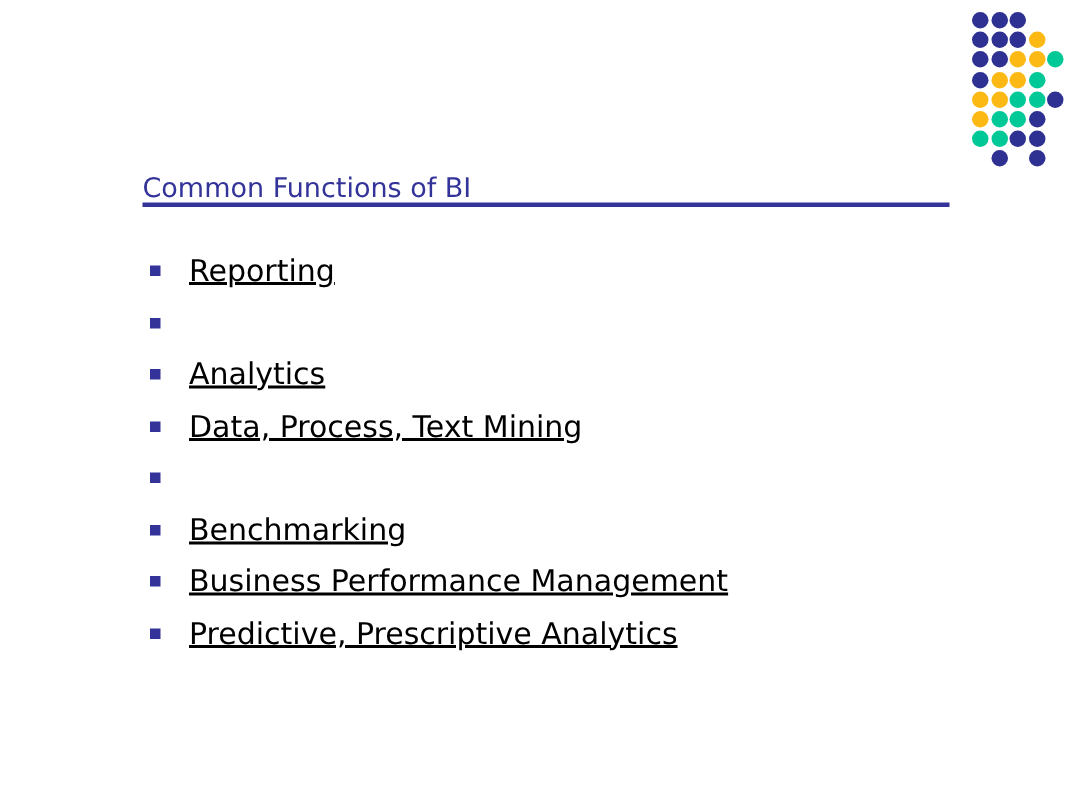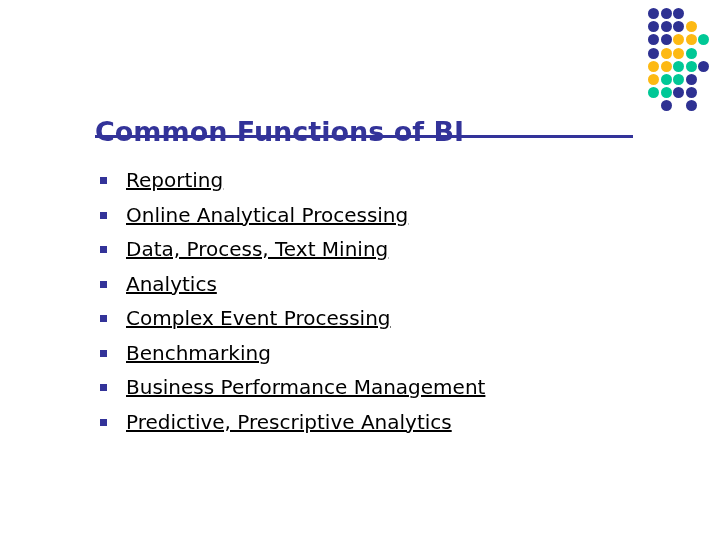--- a/index.html
+++ b/index.html
@@ -37,22 +37,22 @@
   }
 
   
   .title {
     position: absolute;
     left: 95px;
     top: 98px;
     width: 545px;
     color: #333399;
     font-family: "DejaVu Sans", sans-serif;
-    font-weight: bold;
-    font-size: 27px;
+    font-weight: normal;
+    font-size: 18px;
     line-height: 32px;
     letter-spacing: 0px;
     white-space: nowrap;
   }
   .title-rule {
     position: absolute;
     left: 95px;
     top: 135px;
     width: 538px;
     height: 3px;
@@ -131,22 +131,22 @@
       <span class="dot" style="left: 12.6px; top: 92.4px; background: rgb(46, 49, 146);"></span>
       <span class="dot" style="left: 37.8px; top: 92.4px; background: rgb(46, 49, 146);"></span>
     </div>
 
   <h1 class="title">Common Functions of BI</h1>
 
   <div class="title-rule"></div>
 
   <ul class="bullet-list">
       <li class="bullet-item"><span class="bullet-marker" style="background: rgb(51, 51, 153);"></span><span class="bullet-label">Reporting</span></li>
-      <li class="bullet-item"><span class="bullet-marker" style="background: rgb(51, 51, 153);"></span><span class="bullet-label">Online Analytical Processing</span></li>
+      <li class="bullet-item"><span class="bullet-marker" style="background: rgb(51, 51, 153);"></span></li>
+      <li class="bullet-item"><span class="bullet-marker" style="background: rgb(51, 51, 153);"></span><span class="bullet-label">Analytics</span></li>
       <li class="bullet-item"><span class="bullet-marker" style="background: rgb(51, 51, 153);"></span><span class="bullet-label">Data, Process, Text Mining</span></li>
-      <li class="bullet-item"><span class="bullet-marker" style="background: rgb(51, 51, 153);"></span><span class="bullet-label">Analytics</span></li>
-      <li class="bullet-item"><span class="bullet-marker" style="background: rgb(51, 51, 153);"></span><span class="bullet-label">Complex Event Processing</span></li>
+      <li class="bullet-item"><span class="bullet-marker" style="background: rgb(51, 51, 153);"></span></li>
       <li class="bullet-item"><span class="bullet-marker" style="background: rgb(51, 51, 153);"></span><span class="bullet-label">Benchmarking</span></li>
       <li class="bullet-item"><span class="bullet-marker" style="background: rgb(51, 51, 153);"></span><span class="bullet-label">Business Performance Management</span></li>
       <li class="bullet-item"><span class="bullet-marker" style="background: rgb(51, 51, 153);"></span><span class="bullet-label">Predictive, Prescriptive Analytics</span></li>
     </ul>
 
 </div>
 
 </body></html>

